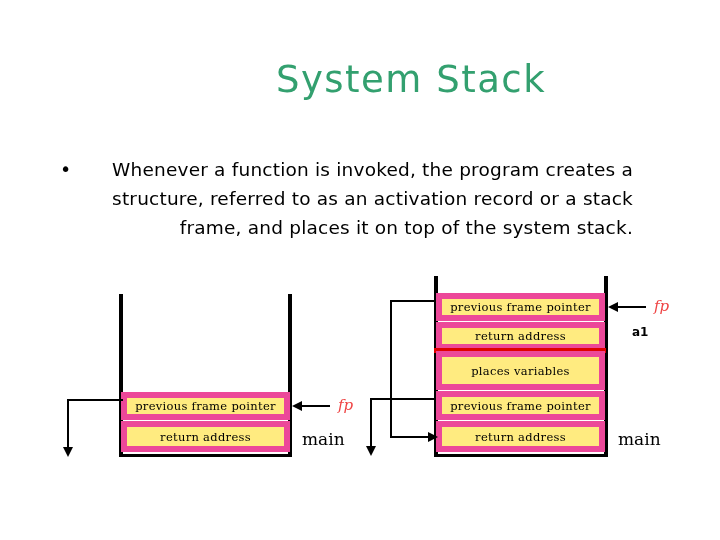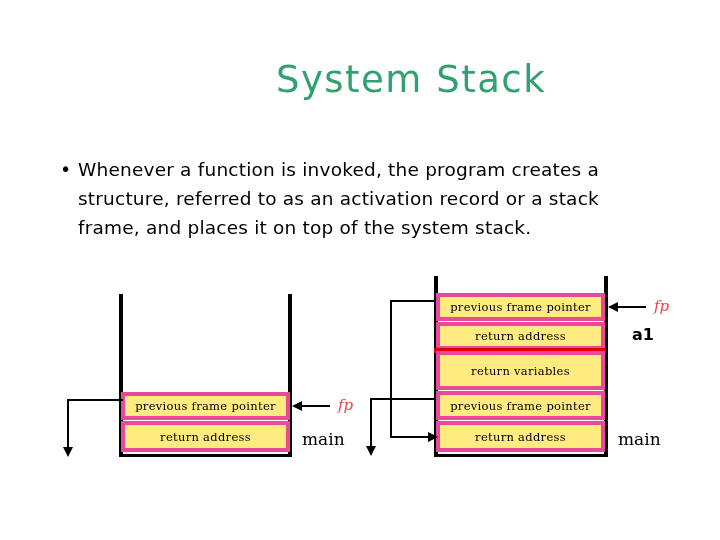--- a/index.html
+++ b/index.html
@@ -58,35 +58,36 @@
     padding-left: 8px;
     box-sizing: border-box;
   }
   .bullet-text {
     color: #000000;
     font-size: 18.5px;
     line-height: 29px;
     font-family: "DejaVu Sans", sans-serif;
     letter-spacing: 0.2px;
     max-width: 555px;
+    text-align: right;
   }
 
   
   .stack-fig { position: absolute; }
 
   .wall {
     position: absolute;
     background: #000000;
     width: 4px;
   }
 
   .frame-box {
     position: absolute;
     background: #FFEB80;
-    border: 4px solid #ec4899;
+    border: 6px solid #ec4899;
     box-sizing: border-box;
     display: flex;
     align-items: center;
     justify-content: center;
     font-family: "DejaVu Serif", serif;
     font-size: 11.5px;
     color: #000000;
     letter-spacing: 0.3px;
     white-space: nowrap;
   }
@@ -109,21 +110,21 @@
     font-family: "DejaVu Serif", serif;
     font-style: italic;
     font-size: 15px;
     color: #ef4444;
     white-space: nowrap;
   }
   .a1-label {
     position: absolute;
     font-family: "DejaVu Sans", sans-serif;
     font-weight: bold;
-    font-size: 16px;
+    font-size: 12px;
     color: #000;
     white-space: nowrap;
   }
 
   
   .seg-h { position: absolute; background: #000; height: 2px; }
   .seg-v { position: absolute; background: #000; width: 2px; }
 
   
   .arrow-down {
@@ -198,21 +199,21 @@
       <span>previous frame pointer</span>
     </div>
 
     <div class="frame-box" style="left:76px; top:322px; width:169px; height:28px;">
       <span>return address</span>
     </div>
 
     <div class="red-divider" style="left:74px; top:348px; width:172px;"></div>
 
     <div class="frame-box" style="left:76px; top:351px; width:169px; height:39px;">
-      <span>return variables</span>
+      <span>places variables</span>
     </div>
 
     <div class="frame-box" style="left:76px; top:391px; width:169px; height:29px;">
       <span>previous frame pointer</span>
     </div>
 
     <div class="frame-box" style="left:76px; top:421px; width:169px; height:31px;">
       <span>return address</span>
     </div>
 

